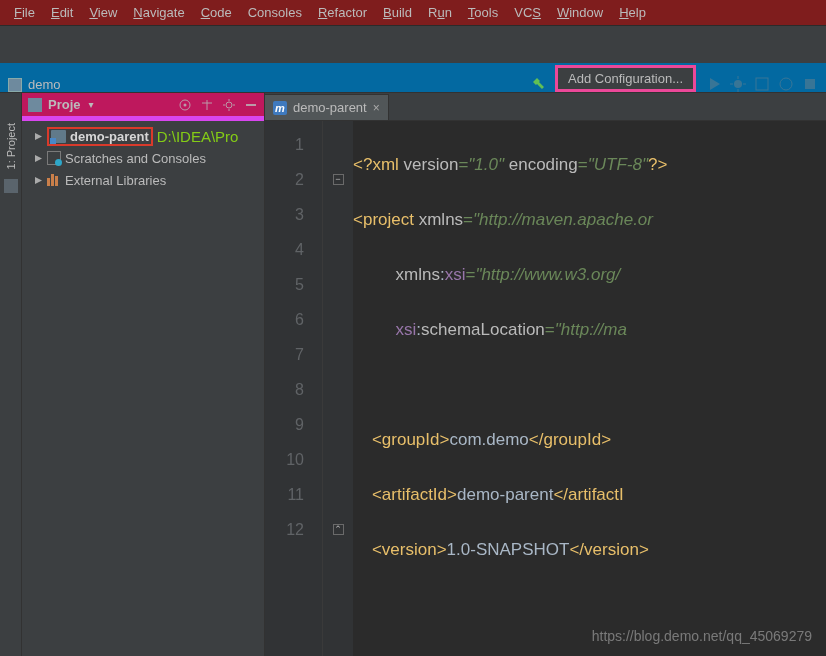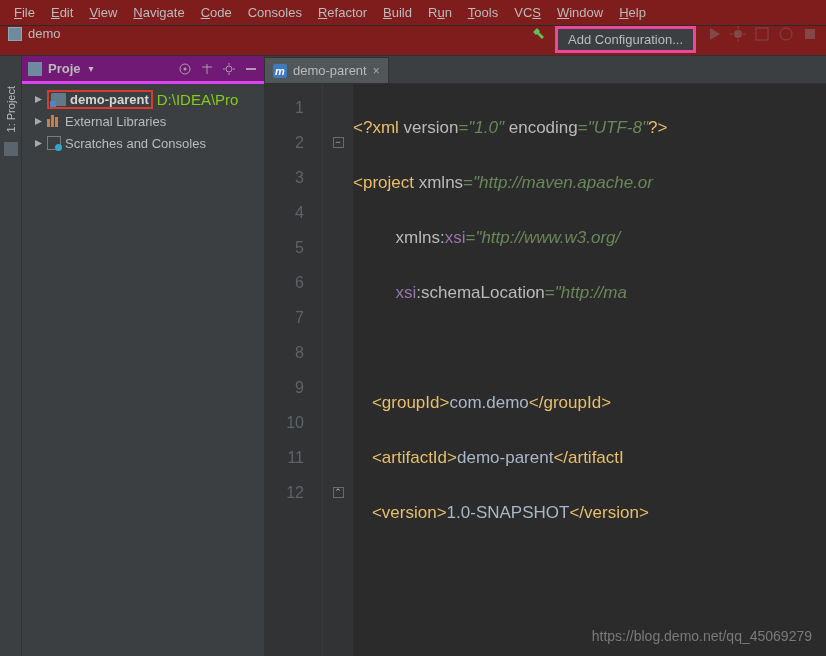--- a/index.html
+++ b/index.html
@@ -1,33 +1,33 @@
 <!DOCTYPE html>
 <html><head>
   <meta charset="utf-8">
   <style>
     * { margin:0; padding:0; box-sizing:border-box; font-family:"Segoe UI",Arial,sans-serif; }
     body { width:826px; height:656px; background:#3c3f41; color:#bbbbbb; overflow:hidden; font-size:13px; }
     .menubar { height:26px; display:flex; align-items:center; padding:0 6px; background:#7f1d1d; border-bottom:1px solid #2b2b2b; }
     .menu-item { padding:2px 8px; cursor:pointer; color:#bbbbbb; }
     .menu-item u { text-decoration:underline; }
-    .navbar { height:30px; display:flex; align-items:flex-start; padding:0 8px; background:#7f1d1d; border-bottom:1px solid #323232; }
+    .navbar { height:30px; display:flex; align-items:flex-end; padding:0 8px; background:#0369a1; border-bottom:1px solid #323232;margin-top:37px; }
     .navbar-left { display:flex; align-items:center; gap:6px; }
     .proj-icon { width:14px; height:14px; background:#6e8a9e; border:1px solid #8aa; }
     .spacer { flex:1; }
     .hammer-icon { width:16px; height:16px; color:#62c054; margin-right:8px; }
     .config-box { border:3px solid #ec4899; padding:3px 10px; background:#3c3f41; color:#bbbbbb; cursor:pointer; }
     .toolbar-icons { display:flex; gap:8px; margin-left:10px; }
     .tb-icon { width:16px; height:16px; opacity:.4; }
     .main { display:flex; height:600px; }
     .left-gutter { width:22px; background:#3c3f41; border-right:1px solid #323232; display:flex; flex-direction:column; align-items:center; padding-top:30px; }
     .vertical-label { writing-mode:vertical-rl; transform:rotate(180deg); font-size:11px; color:#bbbbbb; cursor:pointer; }
     .file-small-icon { width:14px; height:14px; margin-top:10px; opacity:.6; }
     .project-panel { width:243px; background:#3c3f41; border-right:1px solid #323232; display:flex; flex-direction:column; }
-    .panel-header { height:28px; display:flex; align-items:center; padding:0 6px; background:#701a75; border-bottom:3px solid #d946ef; gap:6px; }
+    .panel-header { height:28px; display:flex; align-items:center; padding:0 6px; background:#be185d; border-bottom:5px solid #d946ef; gap:6px; }
     .panel-title { font-weight:bold; margin-right:2px; }
     .panel-dd { font-size:10px; }
     .ph-icons { display:flex; gap:8px; margin-left:auto; }
     .ph-icon { width:14px; height:14px; opacity:.8; cursor:pointer; }
     .tree { padding:4px 0 4px 8px; }
     .tree-row { display:flex; align-items:center; height:22px; gap:4px; padding-left:4px; white-space:nowrap; overflow:hidden; }
     .tree-arrow { width:9px; height:9px; display:inline-flex; }
     .tree-arrow svg { width:9px; height:9px; }
     .folder-icon { width:15px; height:13px; background:#617a8a; border-radius:1px; position:relative; }
     .folder-icon.small-sq::after { content:""; position:absolute; bottom:-1px; left:-1px; width:6px; height:6px; background:#4a88c7; }
@@ -153,35 +153,35 @@
           <span class="bold">demo-parent</span>
         </span>
         <span class="path-dim">D:\IDEA\Pro</span>
       </div>
       <div class="tree-row">
         <span class="tree-arrow">
             <svg viewBox="0 0 9 9">
               <path fill="#aaa" d="M1 1l7 3.5L1 8z"></path>
             </svg>
           </span>
-        <span class="lib-icon">
-            <span></span>
-            <span></span>
-            <span></span>
-          </span>
-        <span>External Libraries</span>
+        <span class="scratch-icon"></span>
+        <span>Scratches and Consoles</span>
       </div>
       <div class="tree-row">
         <span class="tree-arrow">
             <svg viewBox="0 0 9 9">
               <path fill="#aaa" d="M1 1l7 3.5L1 8z"></path>
             </svg>
           </span>
-        <span class="scratch-icon"></span>
-        <span>Scratches and Consoles</span>
+        <span class="lib-icon">
+            <span></span>
+            <span></span>
+            <span></span>
+          </span>
+        <span>External Libraries</span>
       </div>
     </div>
   </div>
 
   <div class="editor-area">
     <div class="tabbar">
       <div class="tab active">
         <span class="m-icon">m</span>
         <span>demo-parent</span>
         <span class="tab-close">×</span>

